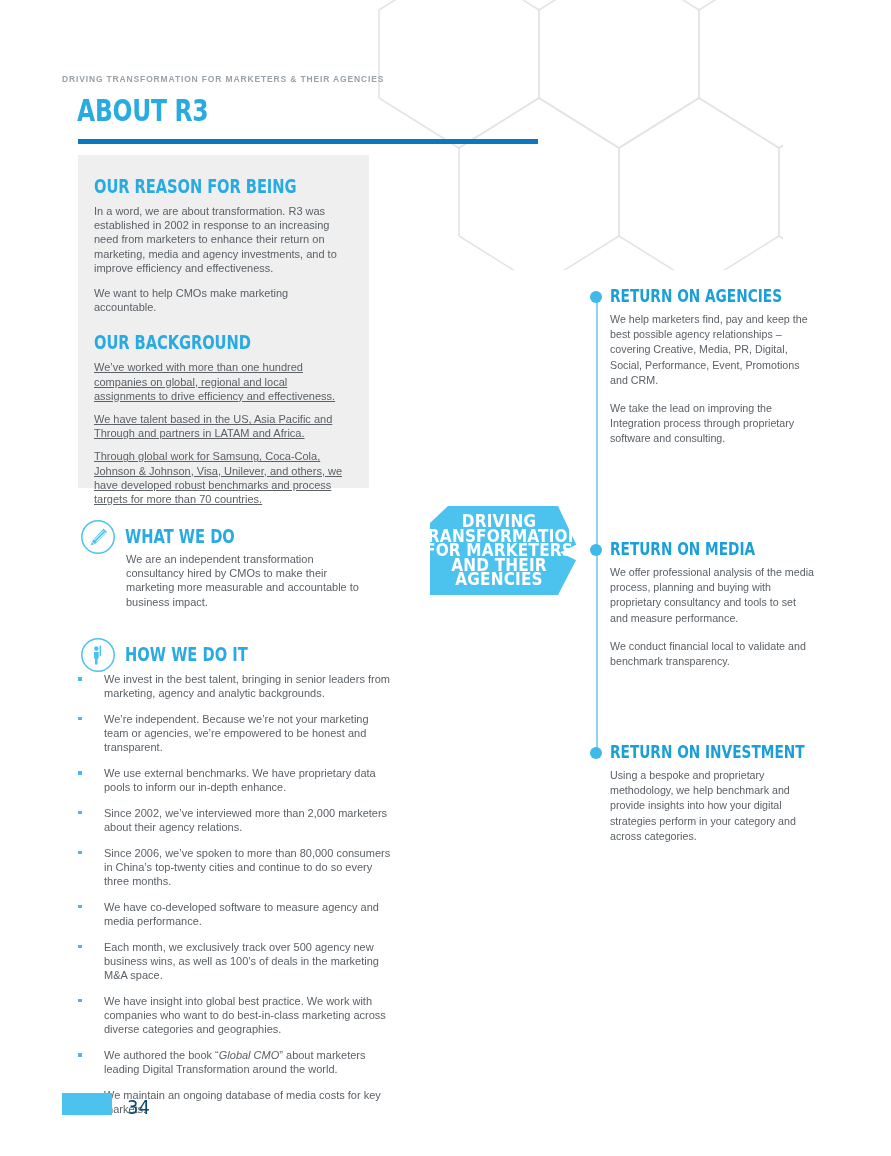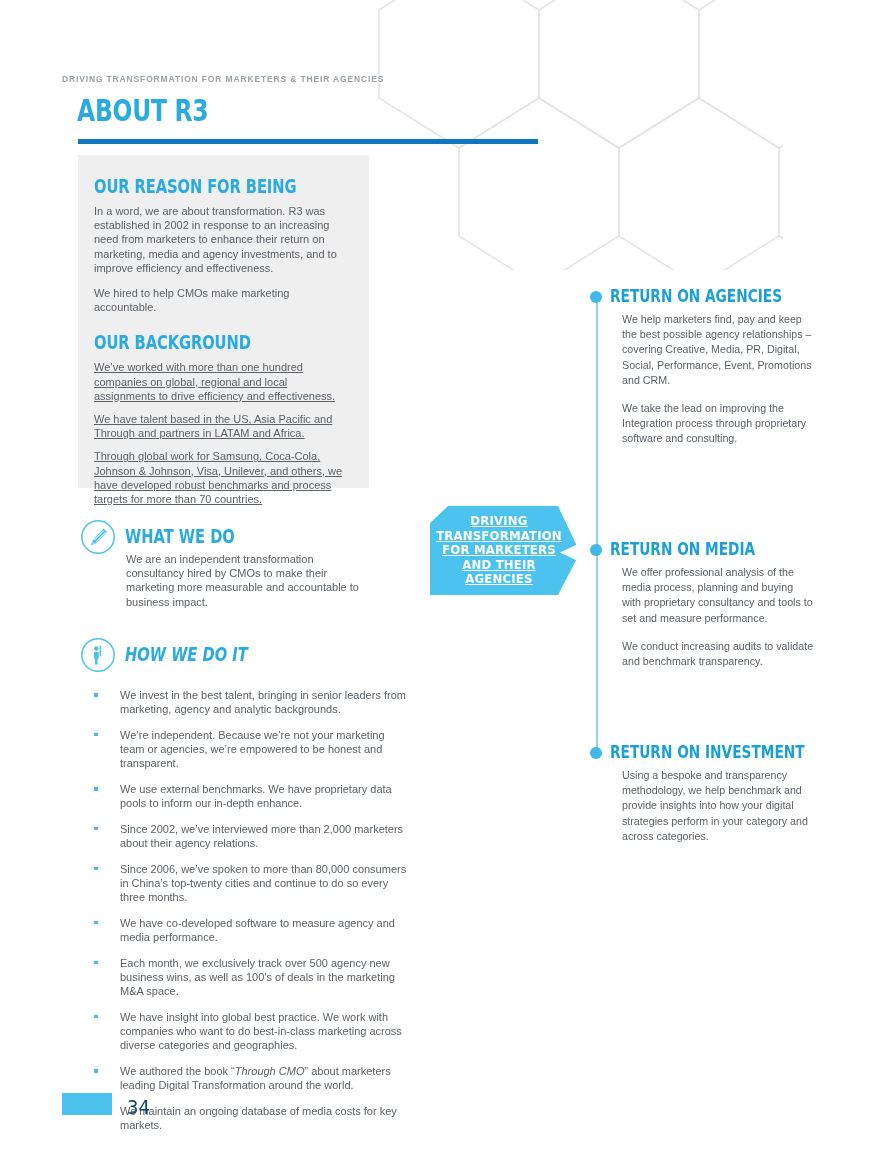--- a/index.html
+++ b/index.html
@@ -75,53 +75,53 @@
   .bullets{position:absolute;left:76px;top:672px;width:320px;}
   .bullets li{
     list-style:none;position:relative;
     font-size:11px;line-height:14.2px;color:#5b6167;
     margin:0 0 11.5px 0;padding-left:28px;
   }
   .bullets li:before{
     content:"";position:absolute;left:2px;top:5px;
     width:3.5px;height:3.5px;background:#4cb8e8;
   }
-  .bullets{margin:16px;padding:0;}
+  .bullets{margin:0;padding:0;}
   em{font-style:italic;}
 
   
   .banner{
     position:absolute;left:430px;top:506px;width:150px;height:89px;
   }
   .banner-text{
     position:absolute;left:0;top:0;width:150px;height:89px;
     display:flex;align-items:center;justify-content:center;
     font-family:"DejaVu Sans Condensed","Liberation Sans Narrow","Liberation Sans",sans-serif;
-    font-size:13px;font-weight:700;color:#ffffff;
+    font-size:17px;font-weight:700;color:#ffffff;
     line-height:14.5px;text-align:center;letter-spacing:.2px;
-    padding-right:12px;box-sizing:border-box;text-decoration:underline;
+    padding-right:12px;box-sizing:border-box;
   }
 
   
   .timeline-line{
     position:absolute;left:596px;top:293px;width:2px;height:462px;background:#8ed2ef;
   }
   .tl-item{position:absolute;left:610px;width:205px;}
   .tl-dot{
     position:absolute;left:-20px;top:5px;width:12px;height:12px;border-radius:50%;
     background:#3fb8ea;
   }
   .tl-head{
     font-family:"DejaVu Sans Condensed","Liberation Sans Narrow","Liberation Sans",sans-serif;
     font-size:17.5px;font-weight:700;color:#1b9fd8;
     margin:0 0 6px 0;
     transform:scaleX(.87);transform-origin:left center;
     white-space:nowrap;
   }
-  .tl-item p{margin:0 0 13px 12px;font-size:10.7px;line-height:15.2px;color:#5b6167;}
+  .tl-item p{margin:0 0 13px 0;font-size:10.7px;line-height:15.2px;color:#5b6167;}
 
   
   .foot-block{position:absolute;left:62px;top:1093px;width:50px;height:22px;background:#4cc3ee;}
   .foot-num{
     position:absolute;left:127px;top:1095px;
     font-family:"DejaVu Sans Condensed","Liberation Sans Narrow","Liberation Sans",sans-serif;
     font-size:20px;font-weight:400;color:#0c4a6e;
   }
 </style>
 </head>
@@ -141,21 +141,21 @@
   </svg>
 
   <div class="kicker">DRIVING TRANSFORMATION FOR MARKETERS &amp; THEIR AGENCIES</div>
   <div class="page-title">ABOUT R3</div>
   <div class="title-rule"></div>
 
   <div class="panel">
     <div class="panel-inner">
       <h3 class="sec">OUR REASON FOR BEING</h3>
       <p>In a word, we are about transformation. R3 was established in 2002 in response to an increasing need from marketers to enhance their return on marketing, media and agency investments, and to improve efficiency and effectiveness.</p>
-      <p>We hired to help CMOs make marketing accountable.</p>
+      <p>We want to help CMOs make marketing accountable.</p>
       <div class="gap"></div>
       <h3 class="sec">OUR BACKGROUND</h3>
       <p class="tight">We’ve worked with more than one hundred companies on global, regional and local assignments to drive efficiency and effectiveness.</p>
       <p class="tight">We have talent based in the US, Asia Pacific and Through and partners in LATAM and Africa.</p>
       <p class="tight">Through global work for Samsung, Coca-Cola, Johnson &amp; Johnson, Visa, Unilever, and others, we have developed robust benchmarks and process targets for more than 70 countries.</p>
     </div>
   </div>
 
   <div class="icon-sec" style="left:80px;top:519px;width:300px;height:100px;">
     <svg class="icon-circ" viewBox="0 0 36 36">
@@ -166,42 +166,42 @@
       <g stroke="#ffffff" stroke-width="1" fill="none">
         <path d="M14.4 21.0 L23.9 11.5"></path>
         <path d="M16.1 22.7 L25.6 13.2"></path>
         <path d="M12.4 23.2 L13.9 24.7"></path>
       </g>
     </svg>
     <div class="icon-head">WHAT WE DO</div>
     <div class="icon-body">We are an independent transformation consultancy hired by CMOs to make their marketing more measurable and accountable to business impact.</div>
   </div>
 
-  <div class="icon-sec" style="left:80px;top:637px;width:300px;height:42px;font-style:italic;">
+  <div class="icon-sec" style="left:80px;top:637px;width:300px;height:42px;">
     <svg class="icon-circ" viewBox="0 0 36 36">
       <circle cx="18" cy="18" r="16.2" fill="none" stroke="#4cc3ee" stroke-width="1.5"></circle>
       <g fill="#4cc3ee">
         <circle cx="16.3" cy="11.6" r="2.3"></circle>
         <path d="M13.9 14.9 L18.7 14.9 L18.7 21.6 L17.6 21.6 L17.6 27.6 L15.0 27.6 L15.0 21.6 L13.9 21.6 Z"></path>
         <path d="M19.6 8.6 L21.0 8.6 L21.0 19.3 L19.6 19.3 Z"></path>
       </g>
     </svg>
     <div class="icon-head">HOW WE DO IT</div>
   </div>
 
   <ul class="bullets">
     <li>We invest in the best talent, bringing in senior leaders from marketing, agency and analytic backgrounds.</li>
     <li>We’re independent. Because we’re not your marketing team or agencies, we’re empowered to be honest and transparent.</li>
     <li>We use external benchmarks. We have proprietary data pools to inform our in-depth enhance.</li>
     <li>Since 2002, we’ve interviewed more than 2,000 marketers about their agency relations.</li>
     <li>Since 2006, we’ve spoken to more than 80,000 consumers in China’s top-twenty cities and continue to do so every three months.</li>
     <li>We have co-developed software to measure agency and media performance.</li>
     <li>Each month, we exclusively track over 500 agency new business wins, as well as 100’s of deals in the marketing M&amp;A space.</li>
     <li>We have insight into global best practice. We work with companies who want to do best-in-class marketing across diverse categories and geographies.</li>
-    <li><span>We authored the book “</span><em>Through CMO</em><span>” about marketers leading Digital Transformation around the world.</span></li>
+    <li><span>We authored the book “</span><em>Global CMO</em><span>” about marketers leading Digital Transformation around the world.</span></li>
     <li>We maintain an ongoing database of media costs for key markets.</li>
   </ul>
 
   <div class="banner">
     <svg width="150" height="89" viewBox="0 0 150 89" style="position:absolute;left:0;top:0;">
       <path d="M18 0 L150 0 L150 37 L130 46.5 L150 56 L150 89 L0 89 L0 17 Z" fill="#4cc3ee"></path>
       <path d="M150 0 L150 89 L132 89 L150 46.5 Z" fill="#ffffff"></path>
       <path d="M128 0 L150 46.5 L128 89 L150 89 L150 0 Z" fill="#ffffff"></path>
     </svg>
     <div class="banner-text">DRIVING TRANSFORMATION FOR MARKETERS AND THEIR AGENCIES</div>
@@ -213,25 +213,25 @@
     <span class="tl-dot"></span>
     <div class="tl-head">RETURN ON AGENCIES</div>
     <p>We help marketers find, pay and keep the best possible agency relationships – covering Creative, Media, PR, Digital, Social, Performance, Event, Promotions and CRM.</p>
     <p>We take the lead on improving the Integration process through proprietary software and consulting.</p>
   </div>
 
   <div class="tl-item" style="top:539px;">
     <span class="tl-dot"></span>
     <div class="tl-head">RETURN ON MEDIA</div>
     <p>We offer professional analysis of the media process, planning and buying with proprietary consultancy and tools to set and measure performance.</p>
-    <p>We conduct increasing audits to validate and benchmark transparency.</p>
+    <p>We conduct financial local to validate and benchmark transparency.</p>
   </div>
 
   <div class="tl-item" style="top:742px;">
     <span class="tl-dot"></span>
     <div class="tl-head">RETURN ON INVESTMENT</div>
-    <p>Using a bespoke and transparency methodology, we help benchmark and provide insights into how your digital strategies perform in your category and across categories.</p>
+    <p>Using a bespoke and proprietary methodology, we help benchmark and provide insights into how your digital strategies perform in your category and across categories.</p>
   </div>
 
   <div class="foot-block"></div>
   <div class="foot-num">34</div>
 
 </div>
 
 </body></html>

